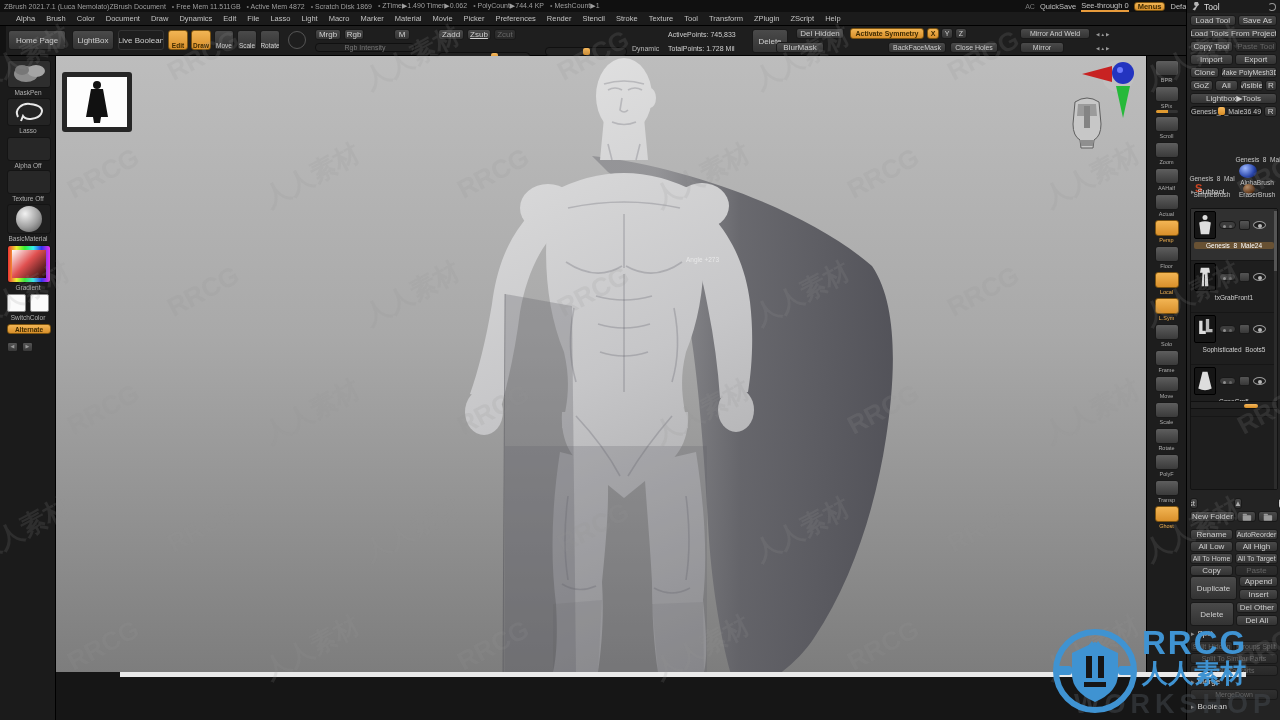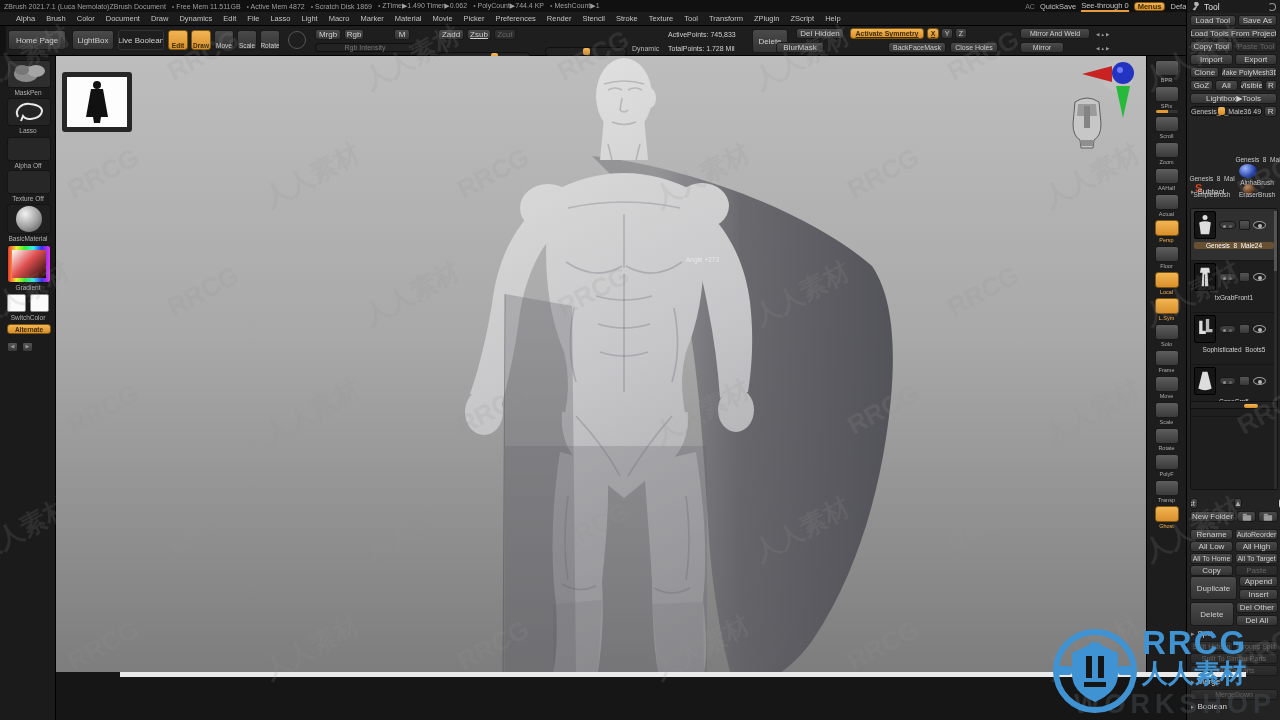--- a/index.html
+++ b/index.html
@@ -11,21 +11,21 @@
   .abs { position:absolute; }
   .lbl { color:#b8b8b8; font-size:7px; }
   .btn {
     display:flex; align-items:center; justify-content:center;
     background:linear-gradient(#4a4a4a,#333); border:1px solid #191919; border-radius:3px;
     color:#cfcfcf; font-size:8px; height:11px; padding:0 3px; white-space:nowrap; overflow:hidden;
   }
   .btn.tall { height:24px; }
   .btn.dis { color:#666; background:linear-gradient(#303030,#282828); }
   .btn.orange {
-    background:linear-gradient(#f2b554,#d9902b); color:#402b00; border-color:#7d5410; font-weight:bold;text-decoration:underline;
+    background:linear-gradient(#f2b554,#d9902b); color:#402b00; border-color:#7d5410; font-weight:bold;
   }
   .sec-head { display:flex; align-items:center; gap:3px; color:#d6d6d6; font-size:8px; height:11px; }
   .sec-head::before { content:"▸"; color:#8a8a8a; font-size:7px; }
   .slider {
     position:relative; background:#222; border:1px solid #101010; border-radius:4px; height:9px;
     color:#c4c4c4; font-size:7px; display:flex; align-items:center; justify-content:center; white-space:nowrap;
   }
   .slider .handle { position:absolute; top:0; width:7px; height:100%; background:linear-gradient(#f5b85e,#d88d24); border-radius:2px; }
   .eye { position:relative; width:13px; height:8px; border:1px solid #9a9a9a; border-radius:50%; background:#1d1d1d; }
   .eye::after { content:""; position:absolute; left:4px; top:1.5px; width:4px; height:4px; border-radius:50%; background:#b9b9b9; }

